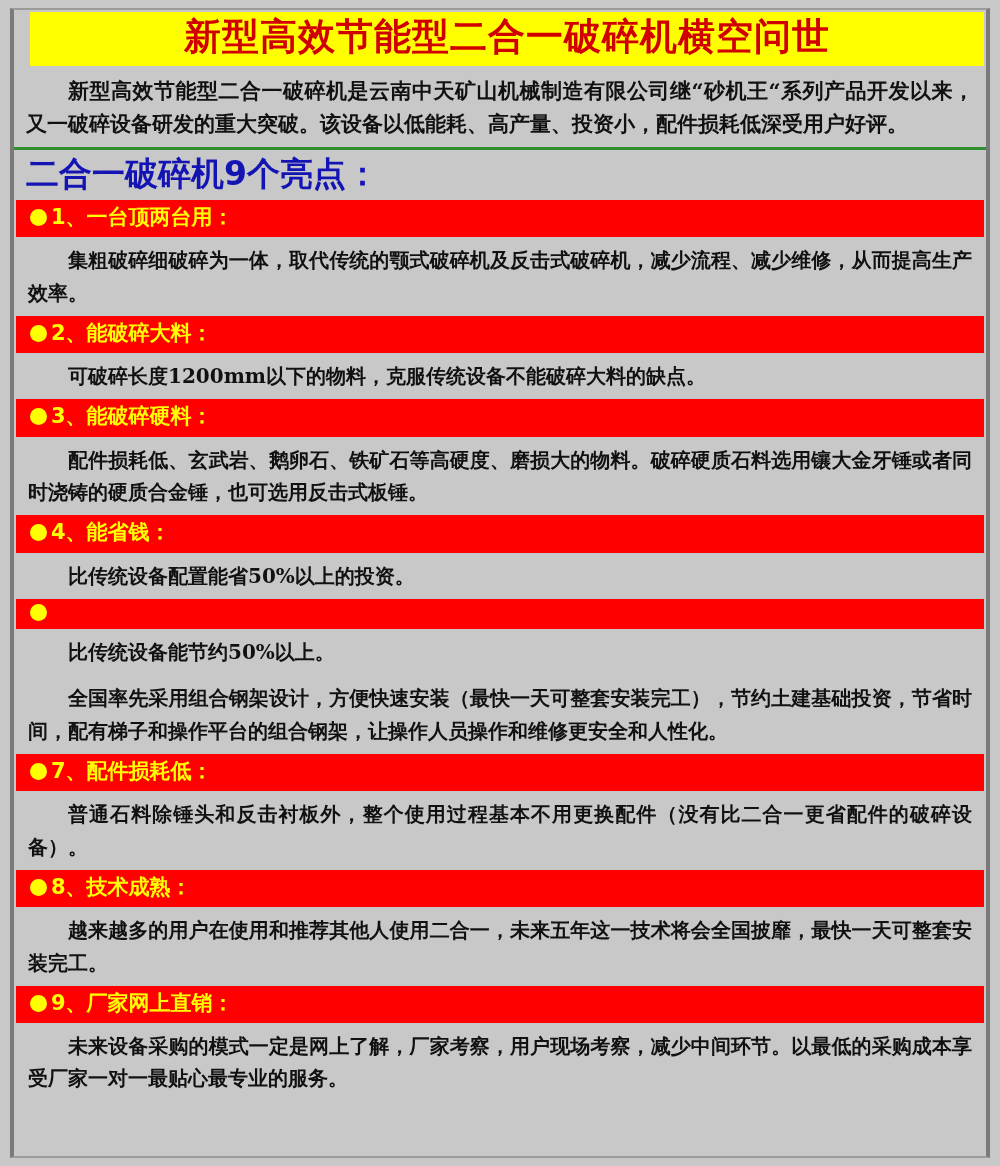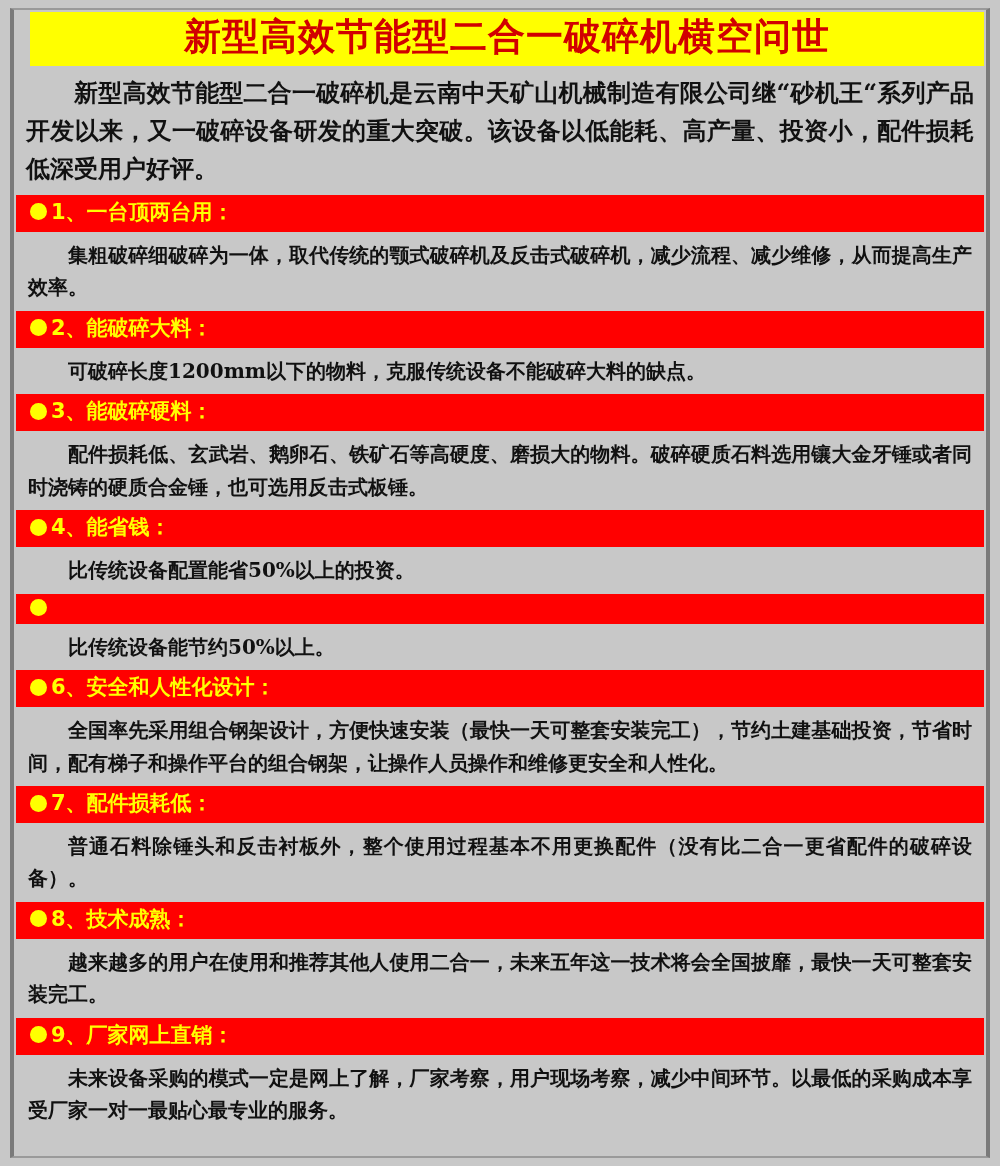--- a/index.html
+++ b/index.html
@@ -43,21 +43,21 @@
     font-weight: bold;
     font-size: 37px;
     color: #d10000;
     letter-spacing: 1px;
     line-height: 1.15;
   }
   .intro {
     color: #111111;
     font-family: "DejaVu Serif", "Liberation Serif", serif;
     font-weight: bold;
-    font-size: 24px;
+    font-size: 21px;
     line-height: 1.6;
     padding: 8px 12px 6px 12px;
     text-align: justify;
     text-indent: 2em;
   }
   .section-heading {
     border-top: 3px solid #2f8f2f;
     padding: 6px 12px 8px 12px;
   }
   .section-heading .sh-text {
@@ -107,20 +107,23 @@
 
 <div class="page">
   <div class="sheet">
 
     <div class="title-bar">
       <div class="title-text">新型高效节能型二合一破碎机横空问世</div>
     </div>
 
     <div class="intro">新型高效节能型二合一破碎机是云南中天矿山机械制造有限公司继“砂机王“系列产品开发以来，又一破碎设备研发的重大突破。该设备以低能耗、高产量、投资小，配件损耗低深受用户好评。</div>
 
+    <div class="section-heading">
+      <div class="sh-text">二合一破碎机9个亮点：</div>
+    </div>
 
     <div class="item-head">
       <span class="bullet-dot"></span>
       <span class="ih-text">1、一台顶两台用：</span>
     </div>
     <div class="item-body">集粗破碎细破碎为一体，取代传统的颚式破碎机及反击式破碎机，减少流程、减少维修，从而提高生产效率。</div>
 
     <div class="item-head">
       <span class="bullet-dot"></span>
       <span class="ih-text">2、能破碎大料：</span>
@@ -137,24 +140,20 @@
       <span class="bullet-dot"></span>
       <span class="ih-text">4、能省钱：</span>
     </div>
     <div class="item-body">比传统设备配置能省50%以上的投资。</div>
 
     <div class="item-head">
       <span class="bullet-dot"></span>
     </div>
     <div class="item-body">比传统设备能节约50%以上。</div>
 
-    <div class="item-head">
-      <span class="bullet-dot"></span>
-      <span class="ih-text">6、安全和人性化设计：</span>
-    </div>
     <div class="item-body">全国率先采用组合钢架设计，方便快速安装（最快一天可整套安装完工），节约土建基础投资，节省时间，配有梯子和操作平台的组合钢架，让操作人员操作和维修更安全和人性化。</div>
 
     <div class="item-head">
       <span class="bullet-dot"></span>
       <span class="ih-text">7、配件损耗低：</span>
     </div>
     <div class="item-body">普通石料除锤头和反击衬板外，整个使用过程基本不用更换配件（没有比二合一更省配件的破碎设备）。</div>
 
     <div class="item-head">
       <span class="bullet-dot"></span>

